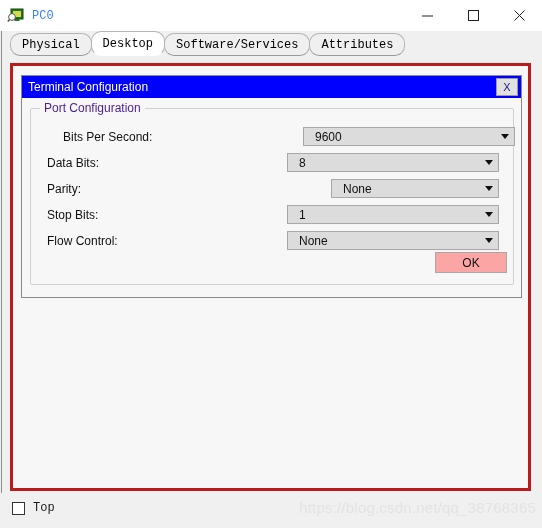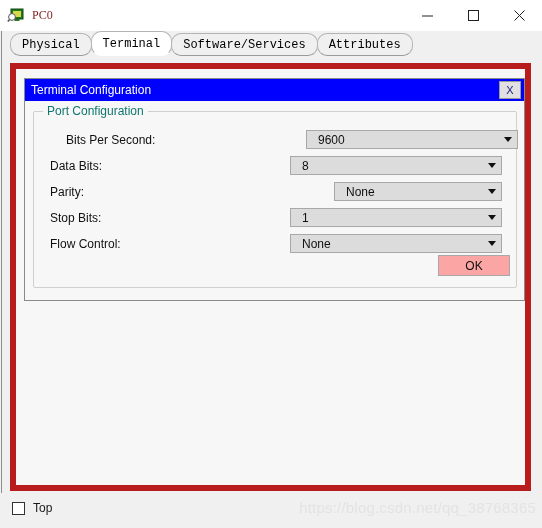--- a/index.html
+++ b/index.html
@@ -27,23 +27,23 @@
   }
   #window-icon {
     width: 18px;
     height: 18px;
     margin-left: 7px;
     margin-right: 7px;
     position: relative;
     flex: 0 0 auto;
   }
   #window-title-text {
-    font-family: Liberation Serif, serif;
-    font-size: 12px;
-    color: #7f1d1d;
+    font-family: Liberation Mono, monospace;
+    font-size: 12px;
+    color: #3b82f6;
     letter-spacing: 0px;
   }
   .win-btns {
     position: absolute;
     right: 0;
     top: 0;
     height: 31px;
     display: flex;
   }
   .win-btn {
@@ -97,21 +97,21 @@
   }
 
   
   #content-panel {
     position: absolute;
     left: 10px;
     top: 63px;
     width: 521px;
     height: 428px;
     background: #f7f7f7;
-    border: 6px solid #b91c1c;
+    border: 3px solid #b91c1c;
     box-sizing: border-box;
   }
 
   
   #terminal-dialog {
     position: absolute;
     left: 8px;
     top: 9px;
     width: 501px;
     height: 223px;
@@ -161,21 +161,21 @@
     border-radius: 2px;
     box-sizing: border-box;
   }
   #port-config-legend {
     position: absolute;
     left: 9px;
     top: -8px;
     background: #f7f7f7;
     padding: 0 4px;
     font-size: 12px;
-    color: #0f766e;
+    color: #4c1d95;
   }
 
   .form-row {
     position: absolute;
     left: 16px;
     width: 452px;
     height: 19px;
     display: flex;
     align-items: center;
   }
@@ -246,21 +246,21 @@
   }
   #top-checkbox {
     width: 13px;
     height: 13px;
     border: 1px solid #333;
     background: #ffffff;
     box-sizing: border-box;
     flex: 0 0 auto;
   }
   #top-checkbox-label {
-    font-family: Liberation Sans, sans-serif;
+    font-family: Liberation Mono, monospace;
     font-size: 12px;
     color: #1a1a1a;
     margin-left: 8px;
   }
   #watermark {
     position: absolute;
     right: 6px;
     top: 6px;
     font-size: 15px;
     color: #e3e3e3;
@@ -305,21 +305,21 @@
       <svg width="11" height="11" viewBox="0 0 11 11">
           <line x1="0.5" y1="0.5" x2="10.5" y2="10.5" stroke="#202020" stroke-width="1"></line>
           <line x1="10.5" y1="0.5" x2="0.5" y2="10.5" stroke="#202020" stroke-width="1"></line>
         </svg>
     </button>
   </div>
 </div>
 
 <div id="tabstrip">
   <div class="tab">Physical</div>
-  <div class="tab selected">Terminal</div>
+  <div class="tab selected">Desktop</div>
   <div class="tab">Software/Services</div>
   <div class="tab">Attributes</div>
 </div>
 
 <div id="left-edge"></div>
 
 <div id="content-panel">
 
   <div id="terminal-dialog">
 

